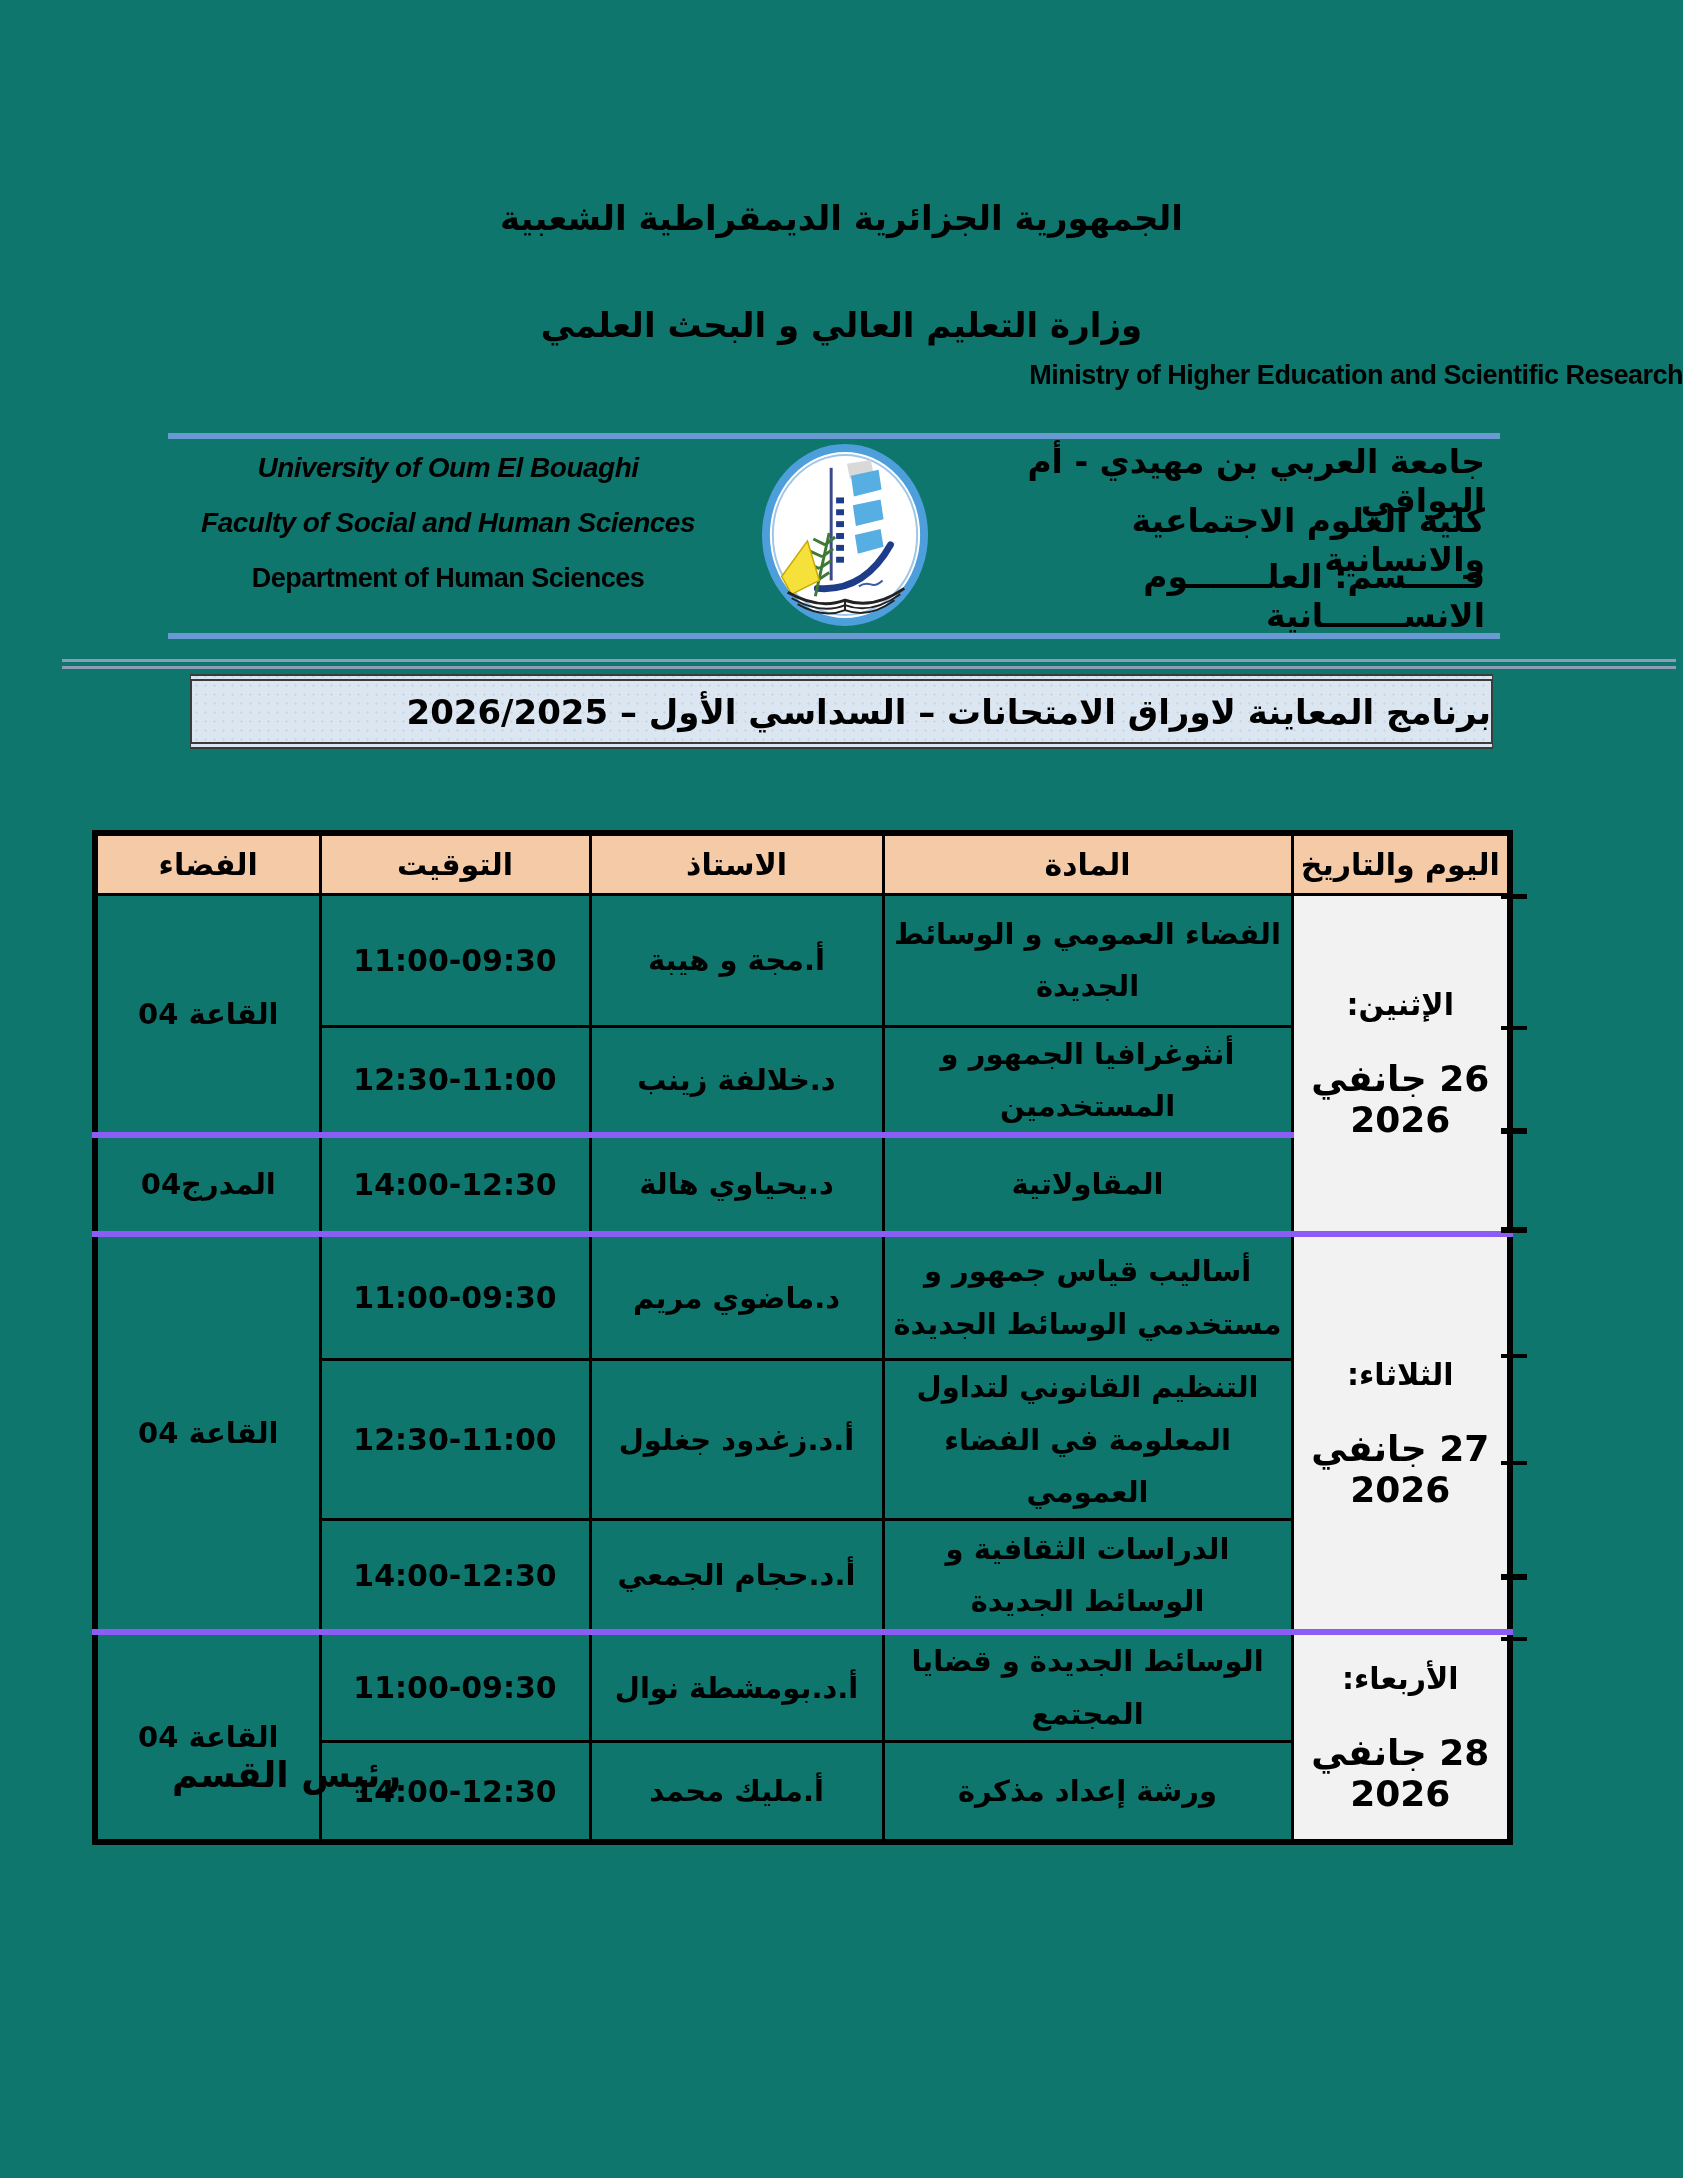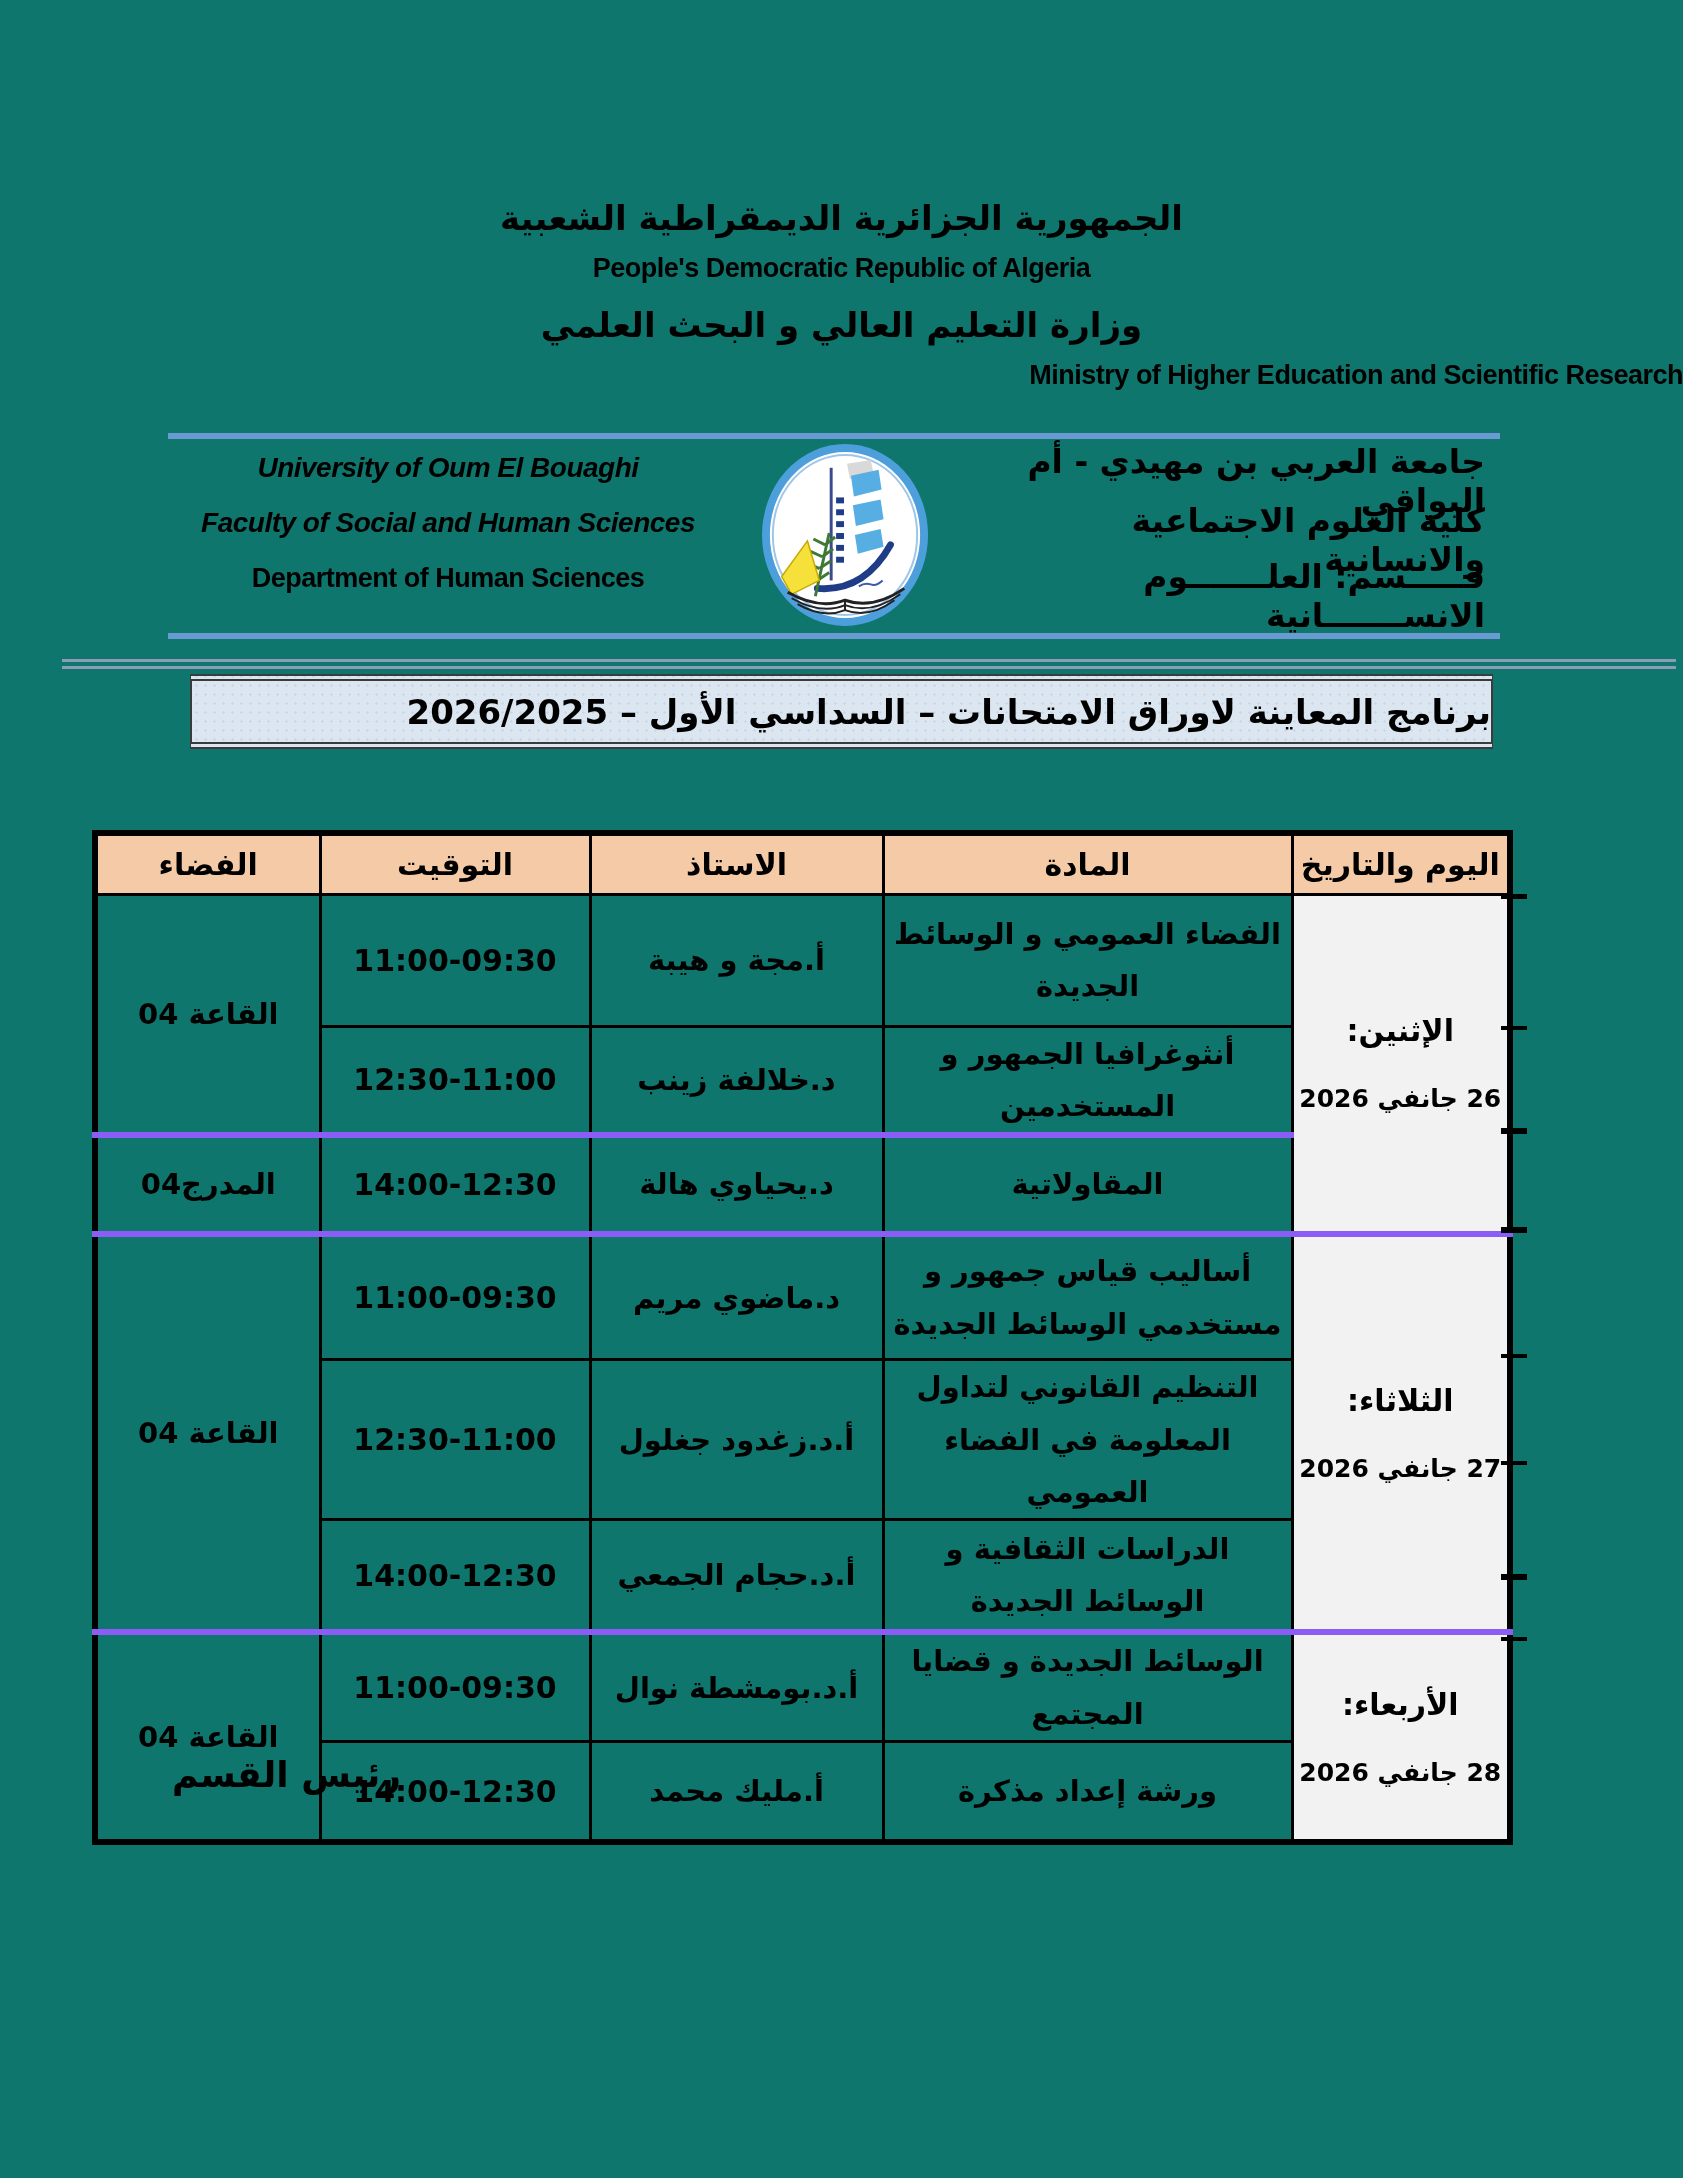--- a/index.html
+++ b/index.html
@@ -65,40 +65,39 @@
   }
   table.sched th, table.sched td {
     border:3px solid #000; padding:0; text-align:center; vertical-align:middle;
     font-weight:bold; overflow:hidden;
   }
   table.sched th {
     background:#F5CAA7; font-size:30px; border-bottom:1px solid #737373;
   }
   td.day { background:#F2F2F2; border-left:4px solid #000; }
   td.day .dayname { font-size:30px; margin-bottom:36px; }
-  td.day .daydate { font-size:25px; }
+  td.day .daydate { font-size:36px; }
   td.subj { font-size:29px; line-height:1.8; padding:0 14px; }
   td.teach { font-size:29px; }
   td.time { font-size:30px; direction:ltr; font-family:"DejaVu Sans", sans-serif; }
   td.room { font-size:29px; }
   tr.group-top > td, tr.thick-top > td { border-top:6px solid #8b5cf6; }
   td.subj-thick { border-top:5px solid #000; }
 
   
   .stub { position:absolute; left:1501px; width:26px; background:#000; }
 
   .sig { left:172px; top:1754px; font-size:36px; }
 </style>
 </head>
 <body>
 
 <div class="page">
 
   <div class="abs ctr ar rep-ar">الجمهورية الجزائرية الديمقراطية الشعبية</div>
-  <div class="abs ctr en rep-en">People's Democratic Republic of Algeria</div>
   <div class="abs ctr ar min-ar">وزارة التعليم العالي و البحث العلمي</div>
   <div class="abs ctr en min-en">Ministry of Higher Education and Scientific Research</div>
 
   <div class="abs blue-rule top"></div>
 
   <div class="abs inst-en">
     <div class="line l1 en">University of Oum El Bouaghi</div>
     <div class="line l2 en">Faculty of Social and Human Sciences</div>
     <div class="line l3 en">Department of Human Sciences</div>
   </div>

